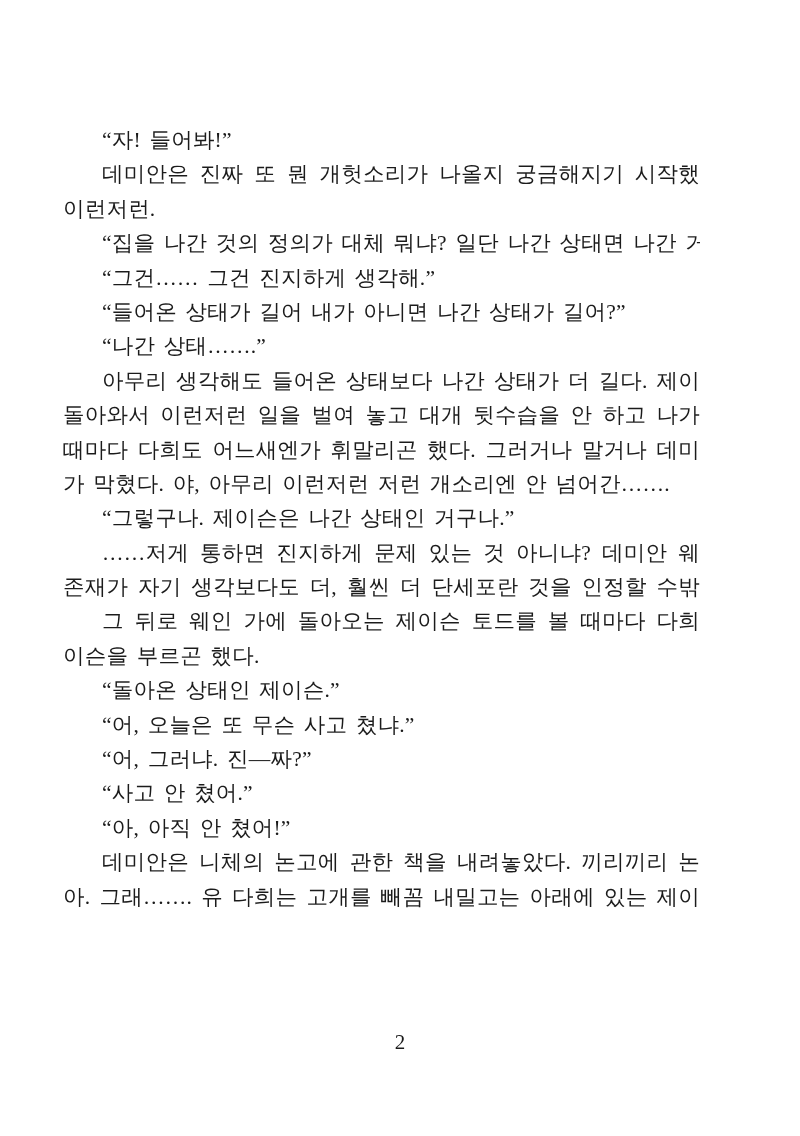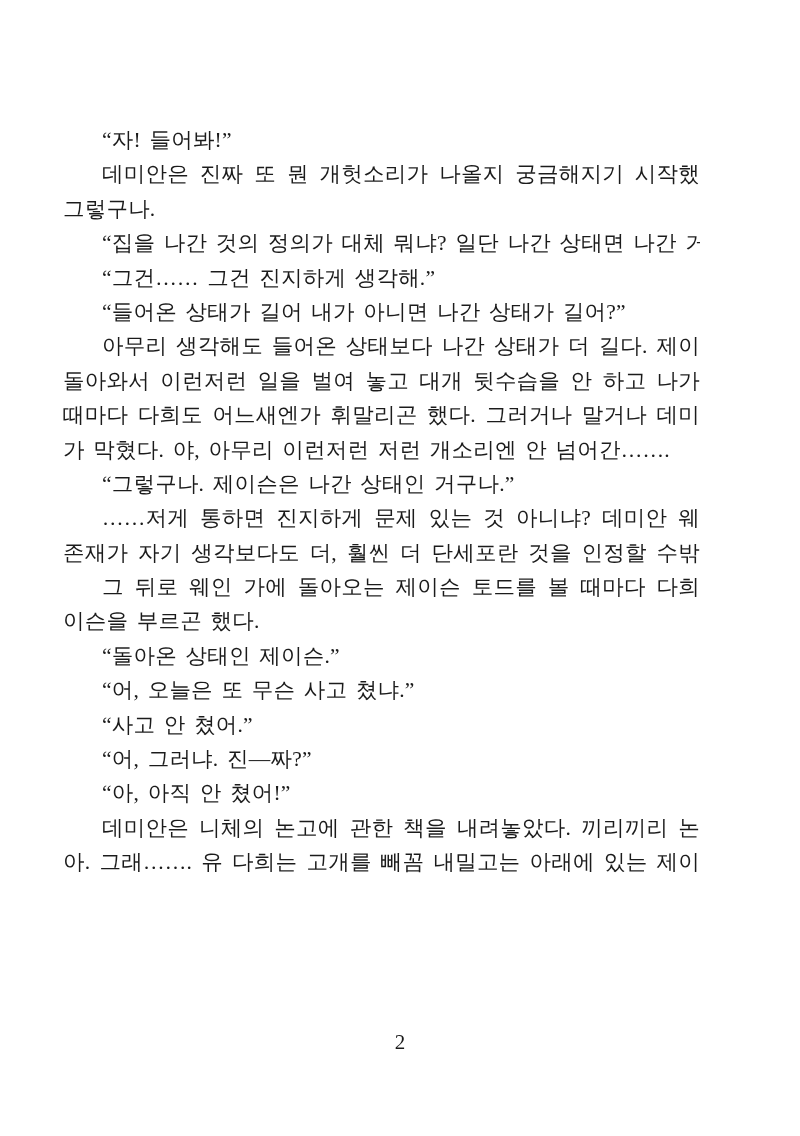--- a/index.html
+++ b/index.html
@@ -51,35 +51,36 @@
     color: #1b1b1b;
   }
 </style>
 </head>
 <body>
 
 <div class="page">
   <div class="text-block" id="text-block">
       <div class="line in">“자! 들어봐!”</div>
       <div class="line in j">데미안은 진짜 또 뭔 개헛소리가 나올지 궁금해지기 시작했다. 그래서 듣기</div>
-      <div class="line">그렇구나.</div>
+      <div class="line">이런저런.</div>
       <div class="line in">“집을 나간 것의 정의가 대체 뭐냐? 일단 나간 상태면 나간 거 아니야?”</div>
       <div class="line in">“그건…… 그건 진지하게 생각해.”</div>
       <div class="line in">“들어온 상태가 길어 내가 아니면 나간 상태가 길어?”</div>
+      <div class="line in">“나간 상태…….”</div>
       <div class="line in j">아무리 생각해도 들어온 상태보다 나간 상태가 더 길다. 제이슨 토드는 대충</div>
       <div class="line j">돌아와서 이런저런 일을 벌여 놓고 대개 뒷수습을 안 하고 나가곤 했고 그럴</div>
       <div class="line j">때마다 다희도 어느새엔가 휘말리곤 했다. 그러거나 말거나 데미안 웨인은 기</div>
       <div class="line">가 막혔다. 야, 아무리 이런저런 저런 개소리엔 안 넘어간…….</div>
       <div class="line in">“그렇구나. 제이슨은 나간 상태인 거구나.”</div>
       <div class="line in j">……저게 통하면 진지하게 문제 있는 것 아니냐? 데미안 웨인은 유 다희라는</div>
       <div class="line j">존재가 자기 생각보다도 더, 훨씬 더 단세포란 것을 인정할 수밖에 없었다. 야</div>
       <div class="line in j">그 뒤로 웨인 가에 돌아오는 제이슨 토드를 볼 때마다 다희는 친근하게 제</div>
       <div class="line">이슨을 부르곤 했다.</div>
       <div class="line in">“돌아온 상태인 제이슨.”</div>
       <div class="line in">“어, 오늘은 또 무슨 사고 쳤냐.”</div>
+      <div class="line in">“어, 그러냐. 진—짜?”</div>
       <div class="line in">“사고 안 쳤어.”</div>
-      <div class="line in">“어, 그러냐. 진—짜?”</div>
       <div class="line in">“아, 아직 안 쳤어!”</div>
       <div class="line in j">데미안은 니체의 논고에 관한 책을 내려놓았다. 끼리끼리 논다. 끼리끼리 놀</div>
       <div class="line j">아. 그래……. 유 다희는 고개를 빼꼼 내밀고는 아래에 있는 제이슨을 내려다보</div>
     </div>
   <div class="page-num">2</div>
 </div>
 
 </body></html>

